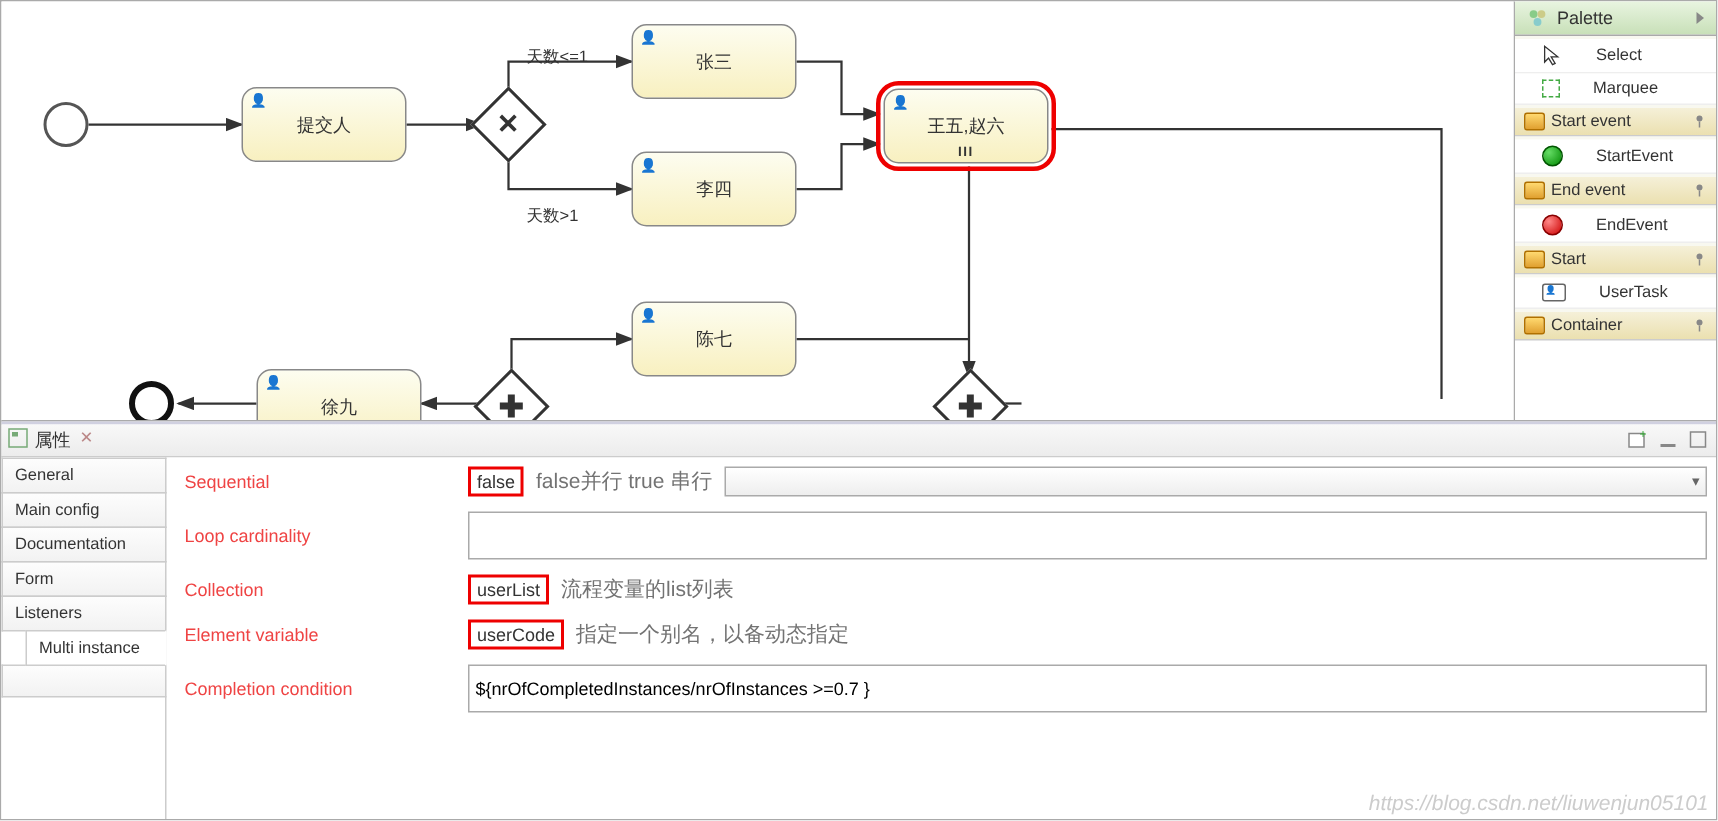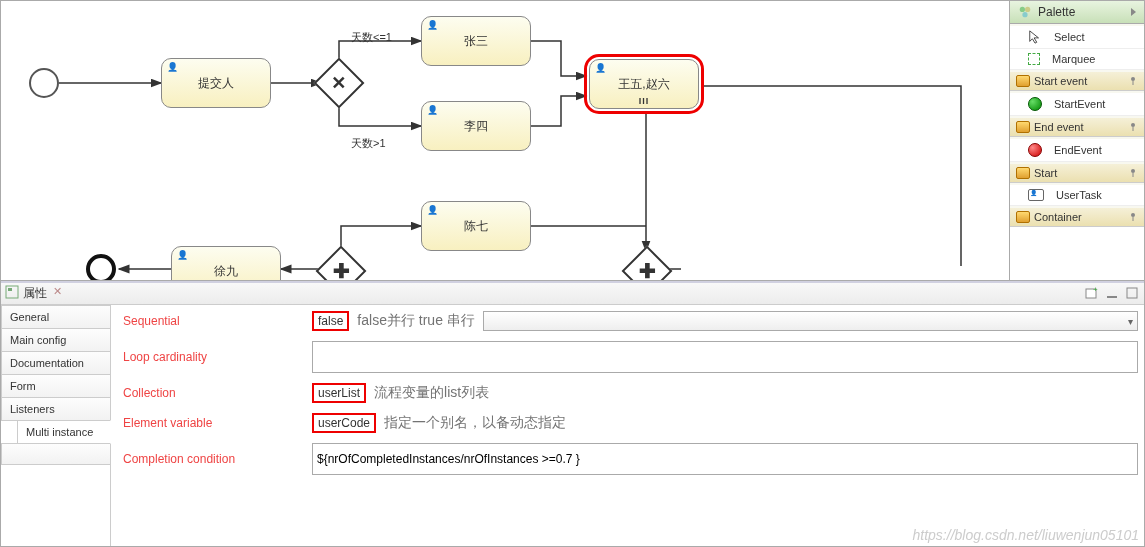--- a/index.html
+++ b/index.html
@@ -4,21 +4,21 @@
 <style>
 * { box-sizing: border-box; margin: 0; padding: 0; }
 body { font-family: "Microsoft YaHei", Arial, sans-serif; font-size: 12px; background: #fff; color: #333; overflow: hidden; width: 1145px; height: 547px; }
 .container { display: flex; flex-direction: column; height: 547px; width: 1145px; border: 1px solid #aaa; }
 .top-section { display: flex; height: 280px; border-bottom: 1px solid #aaa; }
 .canvas { flex: 1; background: #fff; position: relative; overflow: hidden; }
 .palette { width: 135px; background: #fff; border-left: 1px solid #aaa; display: flex; flex-direction: column; }
 .palette-header { background: linear-gradient(#e8f4e0, #c8e0b8); padding: 4px 8px; display: flex; align-items: center; gap: 6px; border-bottom: 1px solid #aaa; }
 .palette-header .icon { width: 14px; height: 14px; }
 .palette-group-header { background: linear-gradient(#f5f0d8, #ebe0b0); padding: 3px 6px; display: flex; align-items: center; gap: 4px; border-bottom: 1px solid #ccc; font-size: 11px; }
-.palette-item { padding: 4px 6px 4px 18px; display: flex; align-items: center; gap: 12px; font-size: 11px; background: #fff; border-bottom: 1px solid #eee; }
+.palette-item { padding: 4px 6px 4px 18px; display: flex; align-items: center; gap: 22px; font-size: 11px; background: #fff; border-bottom: 1px solid #eee; }
 .palette-sub { background: #f8f8f0; padding: 2px 0; }
 .tri { width: 0; height: 0; border-top: 4px solid transparent; border-bottom: 4px solid transparent; border-left: 5px solid #888; }
 .folder-icon { width: 14px; height: 12px; background: linear-gradient(#ffd970, #e0a030); border: 1px solid #b07000; border-radius: 2px; display: inline-block; flex-shrink: 0; }
 .pin-icon { margin-left: auto; width: 10px; height: 10px; }
 .cursor-icon { width: 14px; height: 14px; }
 .marquee-icon { width: 12px; height: 12px; border: 1px dashed #4a4; display: inline-block; }
 .green-circle { width: 14px; height: 14px; border-radius: 50%; background: radial-gradient(circle at 30% 30%, #6d6, #080); border: 1px solid #050; }
 .red-circle { width: 14px; height: 14px; border-radius: 50%; background: radial-gradient(circle at 30% 30%, #f88, #c00); border: 1px solid #800; }
 .task-icon { width: 16px; height: 12px; border: 1px solid #666; border-radius: 2px; display: inline-block; position: relative; background: #fff; }
 .task-icon::before { content: "👤"; font-size: 6px; position: absolute; top: -1px; left: 1px; }

